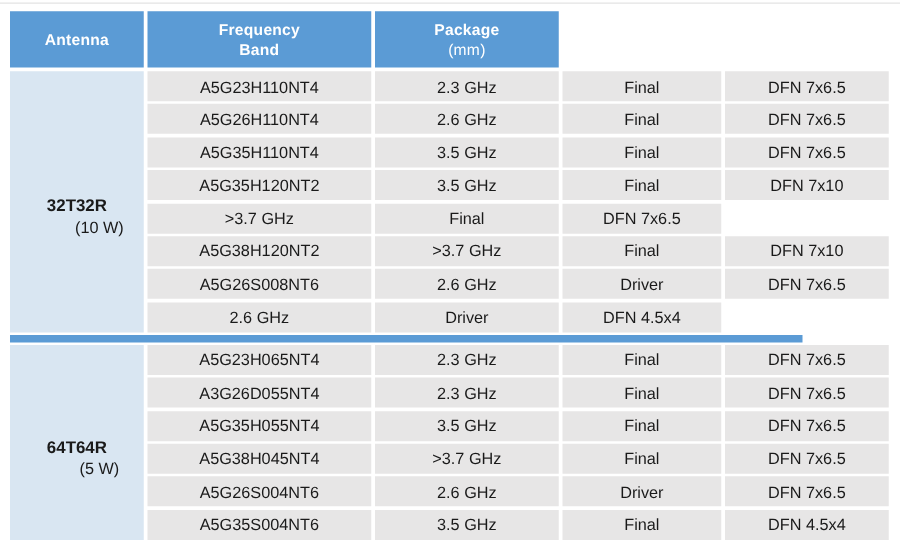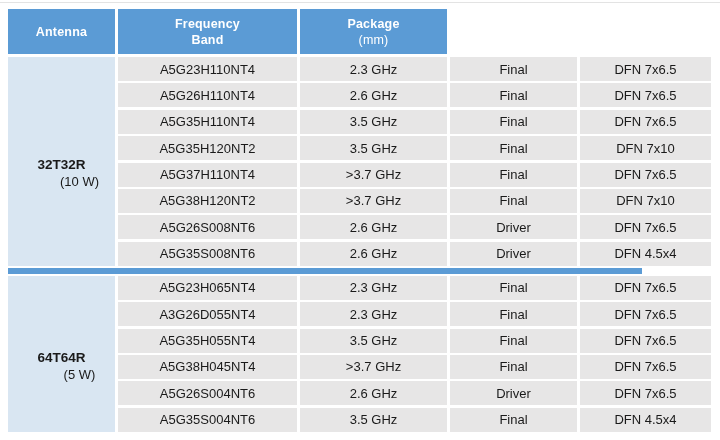--- a/index.html
+++ b/index.html
@@ -82,42 +82,40 @@
   </div>
 
   <div class="row">
     <div class="cell part">A5G35H120NT2</div>
     <div class="cell freq">3.5 GHz</div>
     <div class="cell stage">Final</div>
     <div class="cell package">DFN 7x10</div>
   </div>
 
   <div class="row">
-    <div class="cell part">A5G37H110NT4</div>
     <div class="cell freq">&gt;3.7 GHz</div>
     <div class="cell stage">Final</div>
     <div class="cell package">DFN 7x6.5</div>
   </div>
 
   <div class="row">
     <div class="cell part">A5G38H120NT2</div>
     <div class="cell freq">&gt;3.7 GHz</div>
     <div class="cell stage">Final</div>
     <div class="cell package">DFN 7x10</div>
   </div>
 
   <div class="row">
     <div class="cell part">A5G26S008NT6</div>
     <div class="cell freq">2.6 GHz</div>
     <div class="cell stage">Driver</div>
     <div class="cell package">DFN 7x6.5</div>
   </div>
 
   <div class="row">
-    <div class="cell part">A5G35S008NT6</div>
     <div class="cell freq">2.6 GHz</div>
     <div class="cell stage">Driver</div>
     <div class="cell package">DFN 4.5x4</div>
   </div>
 </div>
   </div>
 
   <div class="separator"></div>
 
   <div class="group">

